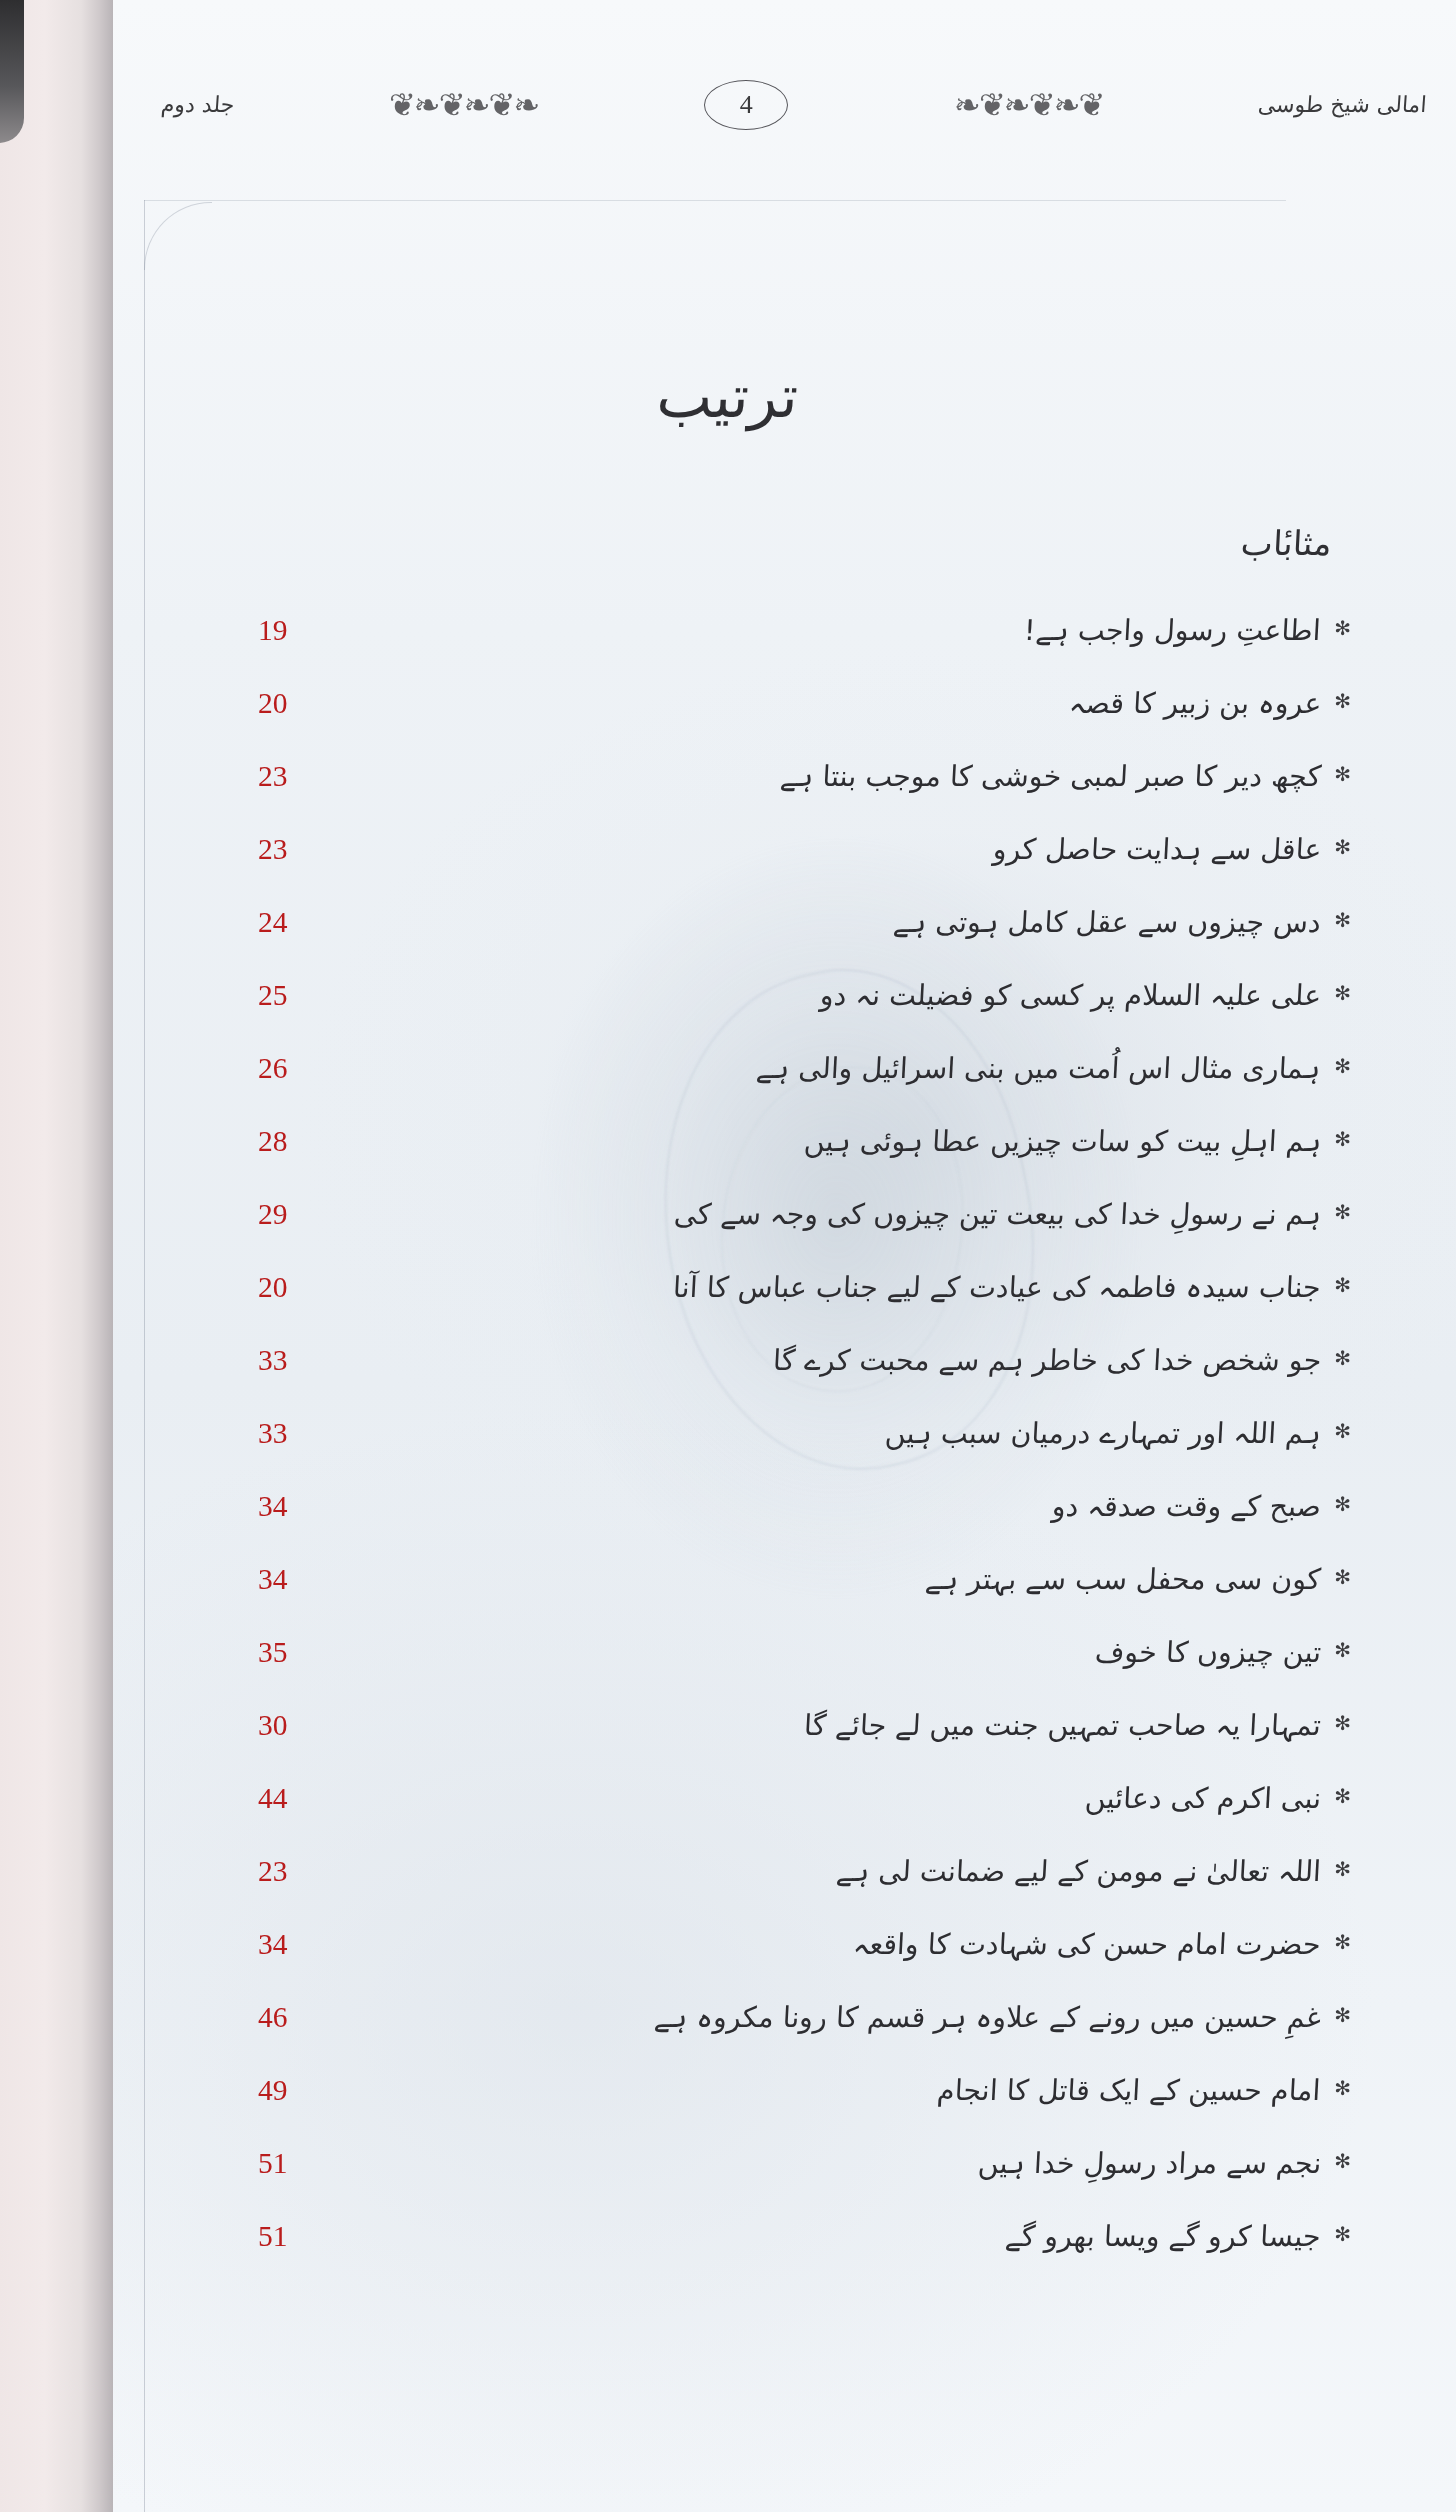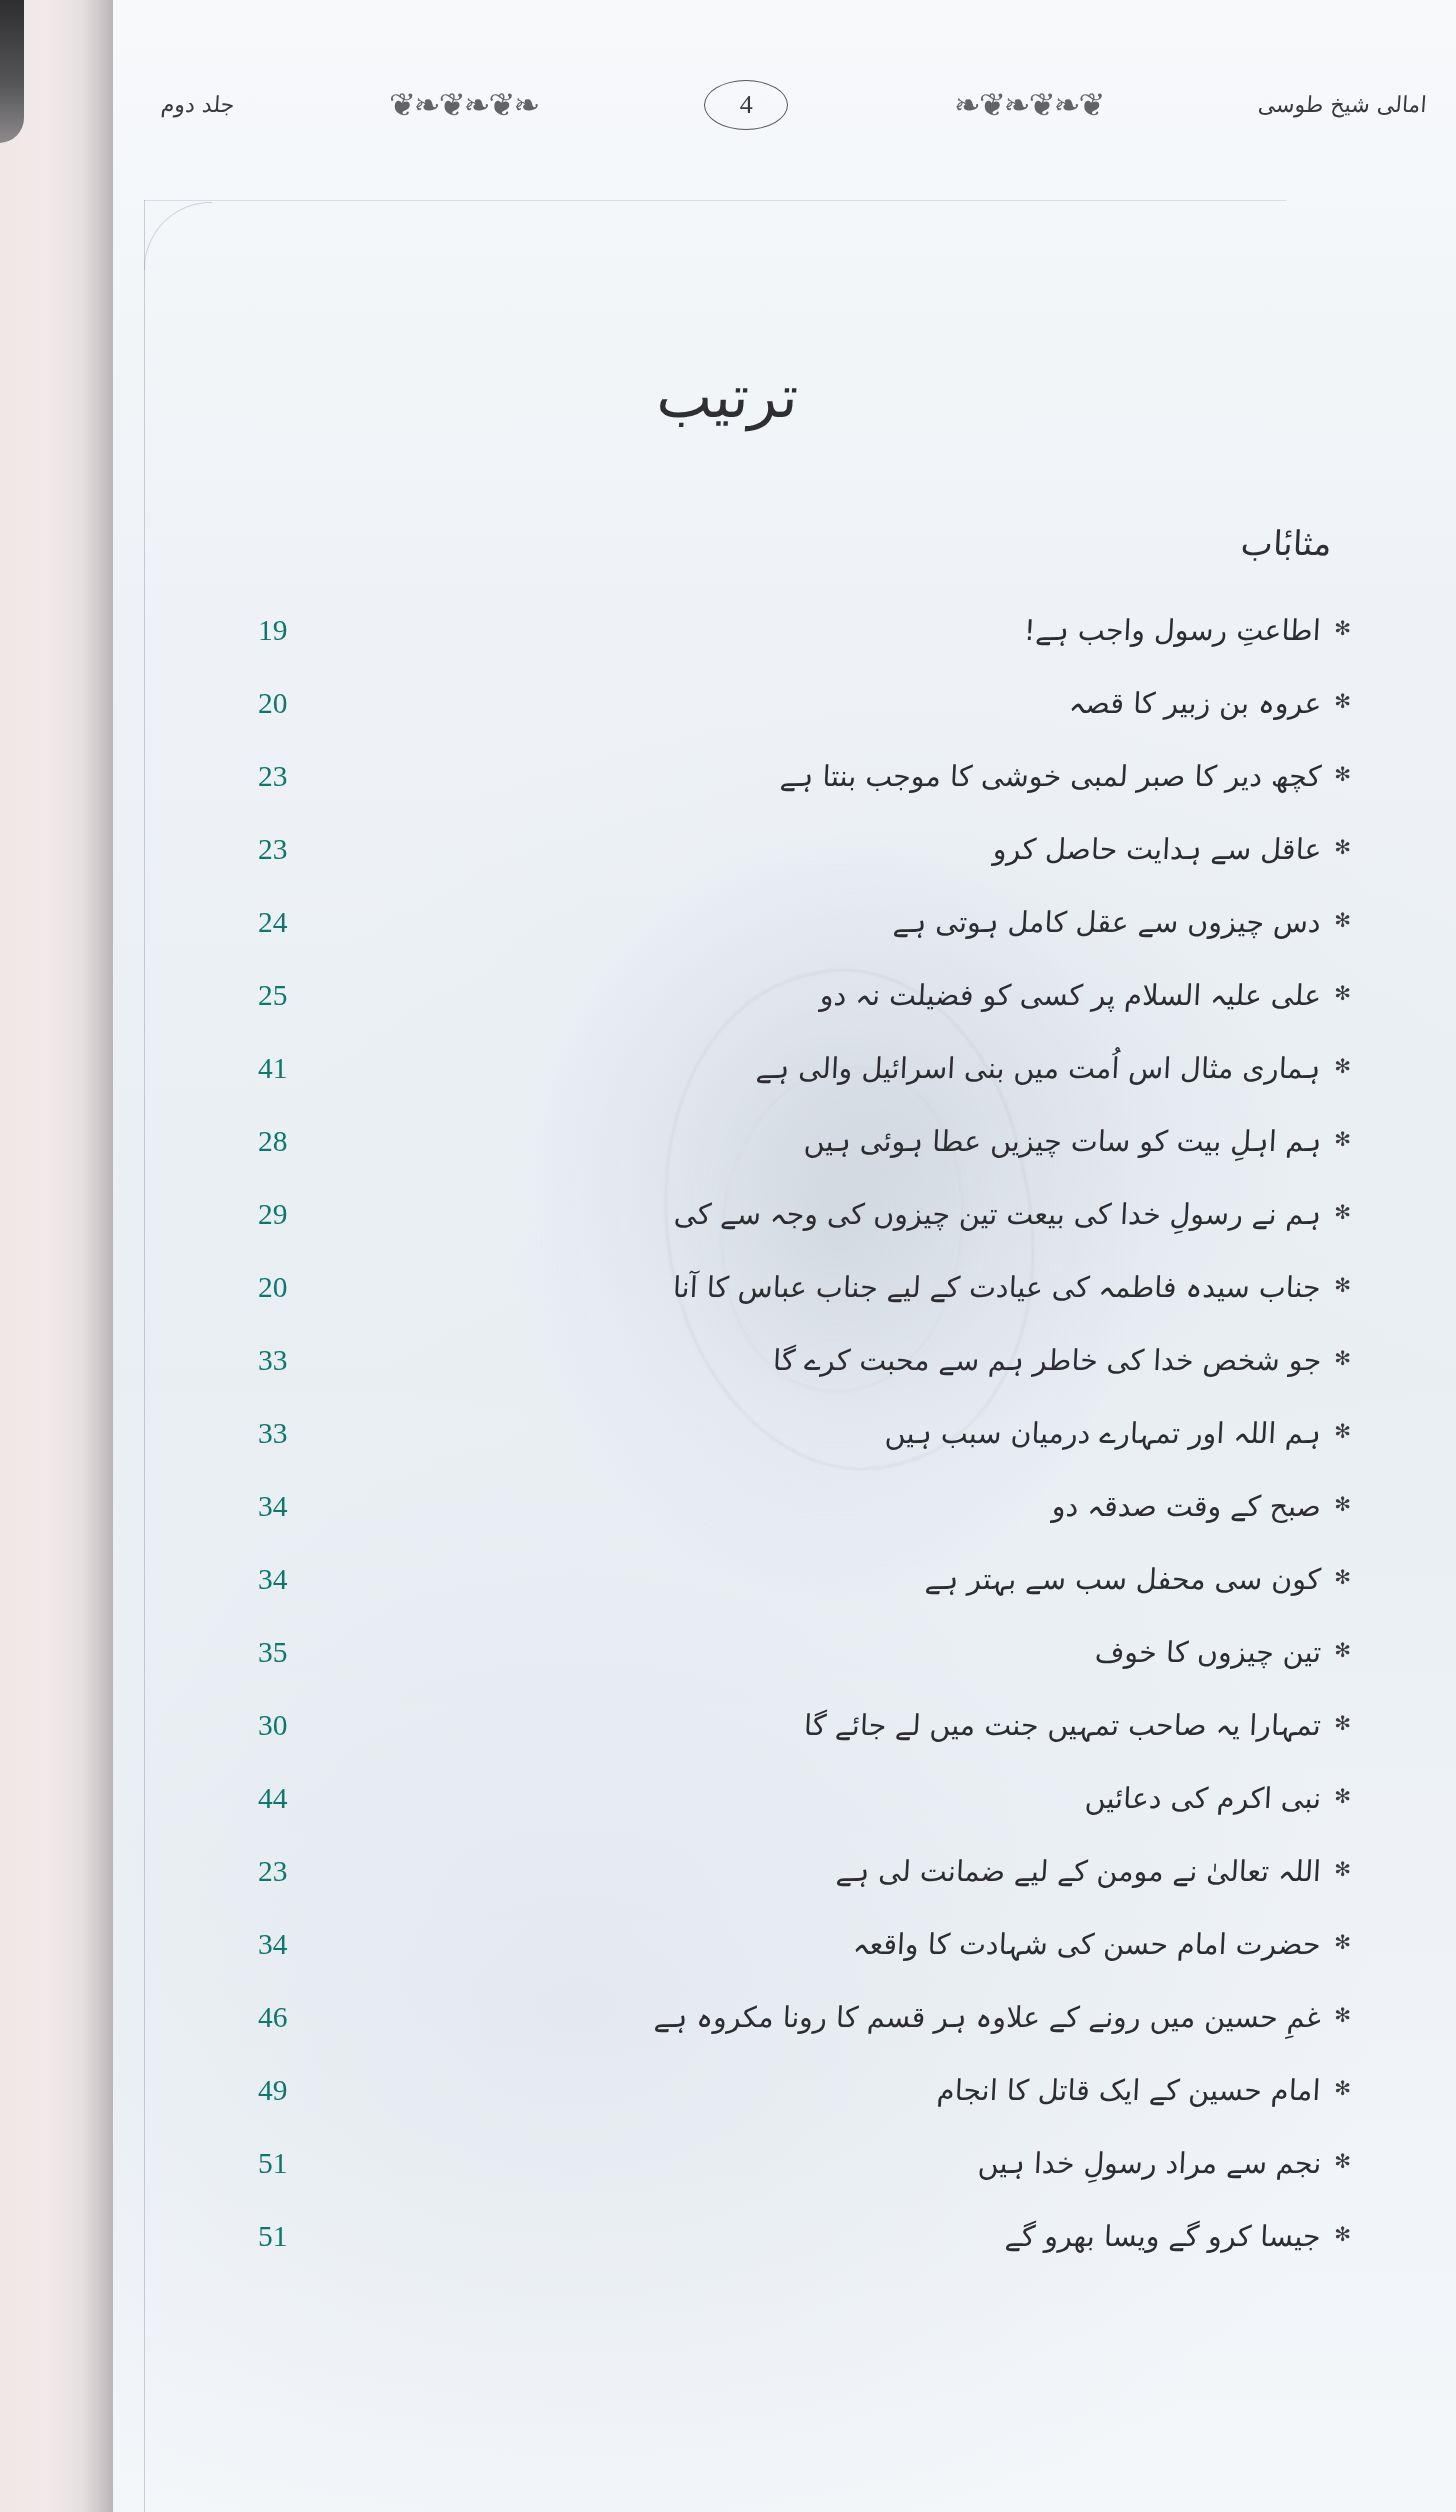--- a/index.html
+++ b/index.html
@@ -217,21 +217,21 @@
   .toc-text {
     font-size: 28.5px;
     color: #2d2d31;
     font-family: "DejaVu Sans", sans-serif;
     transform: skewX(-3deg);
     line-height: 1.15;
   }
   .toc-page {
     font-family: "Liberation Serif", serif;
     font-size: 29.5px;
-    color: #0f766e;
+    color: #b91c1c;
     min-width: 53px;
     text-align: left;
     direction: ltr;
     padding-left: 40px;
   }
 </style>
 </head>
 <body>
 
 <div class="page">
@@ -306,21 +306,21 @@
         <span class="toc-text">علی علیہ السلام پر کسی کو فضیلت نہ دو</span>
       </div>
       <div class="toc-page">25</div>
     </div>
 
     <div class="toc-row">
       <div class="toc-entry">
         <span class="bullet">✻</span>
         <span class="toc-text">ہماری مثال اس اُمت میں بنی اسرائیل والی ہے</span>
       </div>
-      <div class="toc-page">41</div>
+      <div class="toc-page">26</div>
     </div>
 
     <div class="toc-row">
       <div class="toc-entry">
         <span class="bullet">✻</span>
         <span class="toc-text">ہم اہلِ بیت کو سات چیزیں عطا ہوئی ہیں</span>
       </div>
       <div class="toc-page">28</div>
     </div>
 

